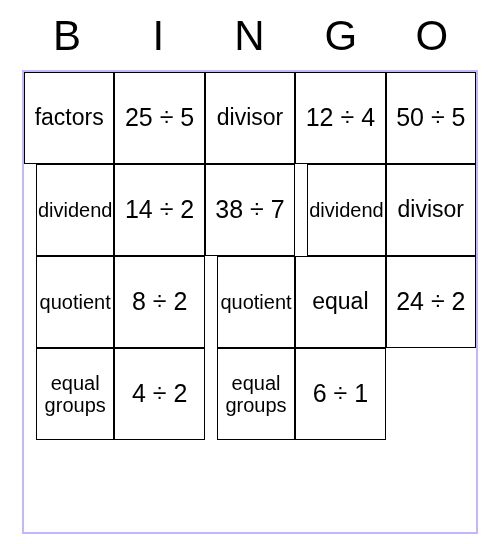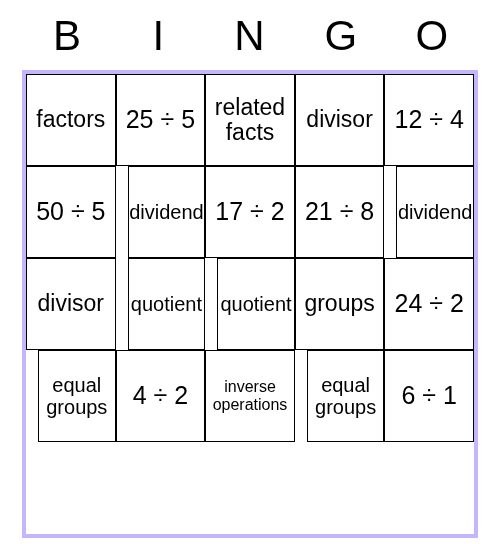--- a/index.html
+++ b/index.html
@@ -29,21 +29,21 @@
       text-align: center;
       font-size: 42px;
       font-weight: 400;
       padding: 6px 0 10px 0;
       letter-spacing: 1px;
     }
     .grid {
       display: grid;
       grid-template-columns: repeat(5, 1fr);
       grid-template-rows: repeat(5, 92px);
-      border: 4px solid #c4b5fd;
+      border: 2px solid #c4b5fd;
       width: 100%;
     }
     .cell {
       border: 1px solid #000;
       display: flex;
       align-items: center;
       justify-content: center;
       text-align: center;
       padding: 2px;
       font-size: 25px;
@@ -69,36 +69,35 @@
     <div class="header-cell">B</div>
     <div class="header-cell">I</div>
     <div class="header-cell">N</div>
     <div class="header-cell">G</div>
     <div class="header-cell">O</div>
   </div>
   <div class="grid">
 
     <div class="cell medium">factors</div>
     <div class="cell">25 ÷ 5</div>
-    <div class="cell medium">related facts</div>
     <div class="cell medium">divisor</div>
 
     <div class="cell">12 ÷ 4</div>
     <div class="cell">50 ÷ 5</div>
     <div class="cell small">dividend</div>
-    <div class="cell">17 ÷ 2</div>
-    <div class="cell">21 ÷ 8</div>
+    <div class="cell">14 ÷ 2</div>
+    <div class="cell">38 ÷ 7</div>
 
     <div class="cell small">dividend</div>
     <div class="cell medium">divisor</div>
     <div class="cell small">quotient</div>
+    <div class="cell">8 ÷ 2</div>
 
     <div class="cell small">quotient</div>
-    <div class="cell medium">groups</div>
+    <div class="cell medium">equal</div>
     <div class="cell">24 ÷ 2</div>
     <div class="cell small">equal groups</div>
 
     <div class="cell">4 ÷ 2</div>
-    <div class="cell xsmall">inverse operations</div>
     <div class="cell small">equal groups</div>
     <div class="cell">6 ÷ 1</div>
   </div>
 </div>
 
 </body></html>

